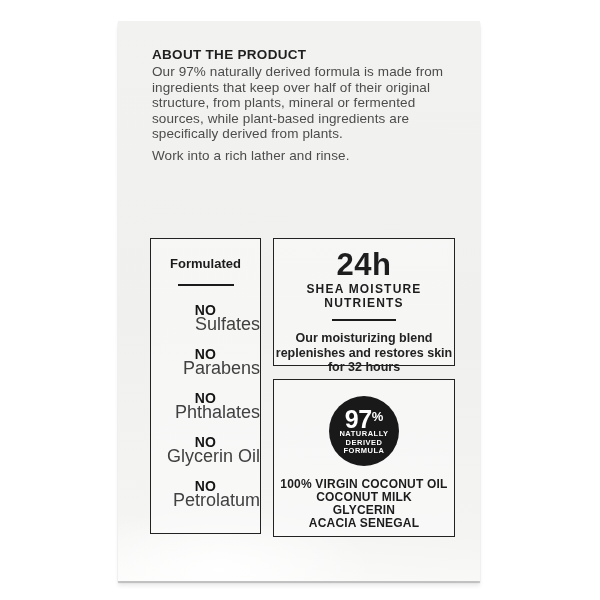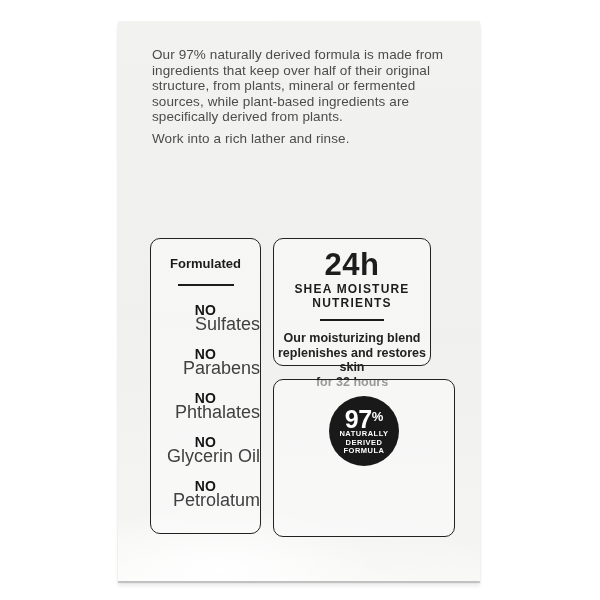--- a/index.html
+++ b/index.html
@@ -27,27 +27,27 @@
   }
   .about p {
     margin:0 0 6px 0;
     font-size:13.5px; line-height:15.5px;
     color:#4c4c4c; letter-spacing:0.1px;
   }
 
   .box {
     position:absolute;
     border:1.5px solid #222222;
-    border-radius:10px;
+    border-radius:0;
     background:rgba(252,252,251,0.55);
     text-align:center;
     box-sizing:border-box;
   }
   .box-left    { left:32px;  top:217px; width:111px; height:296px; }
-  .box-24h     { left:155px; top:217px; width:158px; height:128px; }
+  .box-24h     { left:155px; top:217px; width:182px; height:128px; }
   .box-formula { left:155px; top:358px; width:182px; height:158px; }
 
   .divider { height:2px; background:#1b1b1b; border:0; }
 
   
   .fw-title { margin-top:17px; font-size:13px; font-weight:bold; line-height:16px; color:#1b1b1b; }
   .fw-title span { display:block; }
   .box-left .divider { width:56px; margin:12px auto 17px; }
   .no-item { margin-bottom:15px; }
   .no-item .no   { font-weight:bold; font-size:14px; line-height:14px; color:#141414; letter-spacing:0.3px; }
@@ -70,20 +70,21 @@
   .bline { font-size:7.5px; font-weight:bold; line-height:8.5px; letter-spacing:0.5px; }
   .ingredients { margin-top:12px; font-size:12px; font-weight:bold; line-height:13px; color:#1c1c1c; letter-spacing:0.2px; }
 </style>
 </head>
 <body>
 
 <div class="stage">
   <div class="panel">
 
     <div class="about">
+      <h1 class="about-heading">ABOUT THE PRODUCT</h1>
       <p>Our 97% naturally derived formula is made from ingredients that keep over half of their original structure, from plants, mineral or fermented sources, while plant-based ingredients are specifically derived from plants.</p>
       <p>Work into a rich lather and rinse.</p>
     </div>
 
     <div class="box box-left">
       <div class="fw-title">
         <span>Formulated</span>
       </div>
       <div class="divider"></div>
 
@@ -120,16 +121,22 @@
 
     <div class="box box-formula">
       <div class="badge">
         <div class="pct">
           <span>97</span><span class="pct-sign">%</span>
         </div>
         <div class="bline">NATURALLY</div>
         <div class="bline">DERIVED</div>
         <div class="bline">FORMULA</div>
       </div>
+      <div class="ingredients">
+        <div>100% VIRGIN COCONUT OIL</div>
+        <div>COCONUT MILK</div>
+        <div>GLYCERIN</div>
+        <div>ACACIA SENEGAL</div>
+      </div>
     </div>
 
   </div>
 </div>
 
 </body></html>

